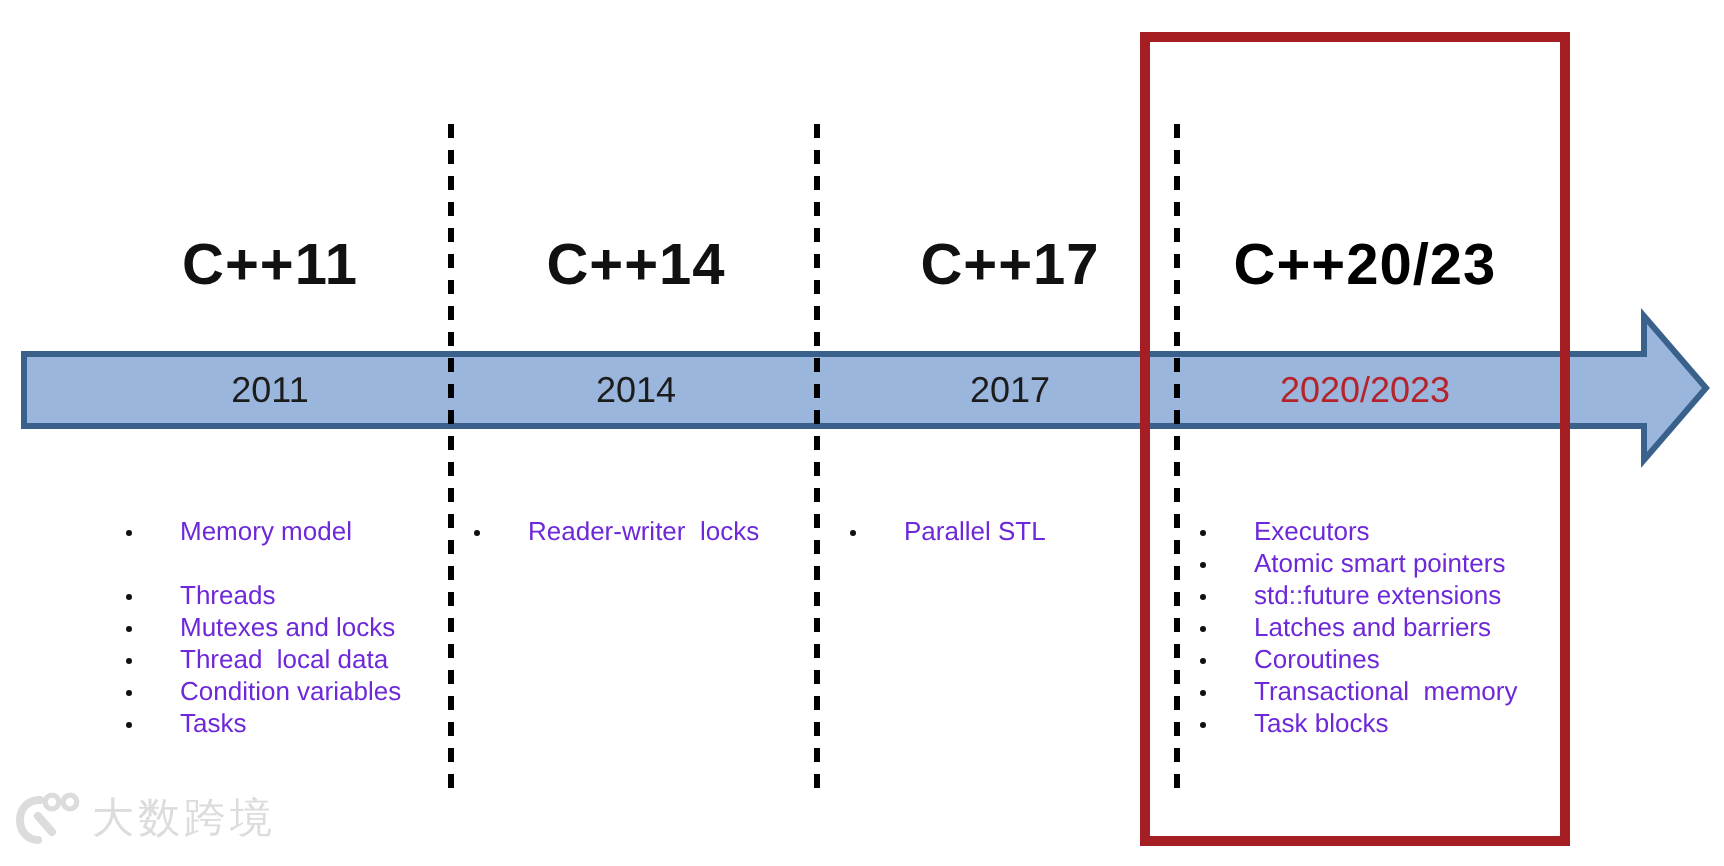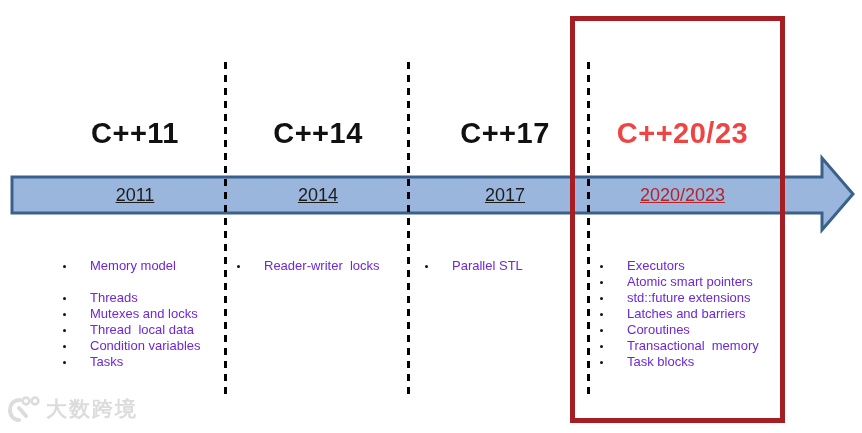--- a/index.html
+++ b/index.html
@@ -17,23 +17,23 @@
   #vsep-2{left:407px;}
   #vsep-3{left:587px;}
 
   
   #highlight-box{position:absolute;left:570px;top:16px;width:215px;height:407px;
                  box-sizing:border-box;border:5px solid #a41e23;z-index:6;background:transparent;}
 
   
   .col-title{position:absolute;top:113px;height:40px;display:flex;align-items:center;justify-content:center;
              font-size:29px;font-weight:bold;color:#111111;letter-spacing:0.5px;z-index:3;}
-  .col-title.red{color:#ef4444;}
+  .col-title.red{color:#000000;}
   .year-label{position:absolute;top:177px;height:37px;display:flex;align-items:center;justify-content:center;
-              font-size:18px;color:#1c1c1c;z-index:3;text-decoration:underline;}
+              font-size:18px;color:#1c1c1c;z-index:3;}
   .year-label.red{color:#b5232b;}
 
   .colbox-1{left:10px;width:250px;}
   .colbox-2{left:227px;width:182px;}
   .colbox-3{left:416px;width:178px;}
   .colbox-4{left:589px;width:187px;}
 
   
   .bullet-list{position:absolute;top:258px;z-index:3;}
   #list-1{left:60px;}
@@ -41,21 +41,21 @@
   #list-3{left:422px;}
   #list-4{left:597px;}
   .li{display:flex;align-items:flex-start;height:16px;line-height:16px;}
   .li .dot{width:30px;flex:0 0 30px;position:relative;}
   .li .dot::after{content:"";position:absolute;left:3px;top:7px;width:3px;height:3px;border-radius:50%;background:#111;}
   .li .lbl{font-size:13px;color:#6d28d9;white-space:pre;}
   .li-spacer{height:16px;}
 
   
   #watermark{position:absolute;left:6px;top:394px;display:flex;align-items:center;z-index:4;opacity:1;}
-  #watermark .wm-text{font-size:21px;font-weight:bold;color:#dcdcdc;letter-spacing:2px;margin-left:4px;}
+  #watermark .wm-text{font-size:21px;font-weight:normal;color:#dcdcdc;letter-spacing:2px;margin-left:4px;}
 </style>
 </head>
 <body>
 
 <div id="stage">
 
   <svg id="arrow-svg" width="848" height="82" viewBox="0 0 848 82">
     <polygon points="3,24 813,24 813,5 844,41 813,77 813,60 3,60" fill="#9ab6dc" stroke="#3a608c" stroke-width="3" stroke-linejoin="miter"></polygon>
   </svg>
 

